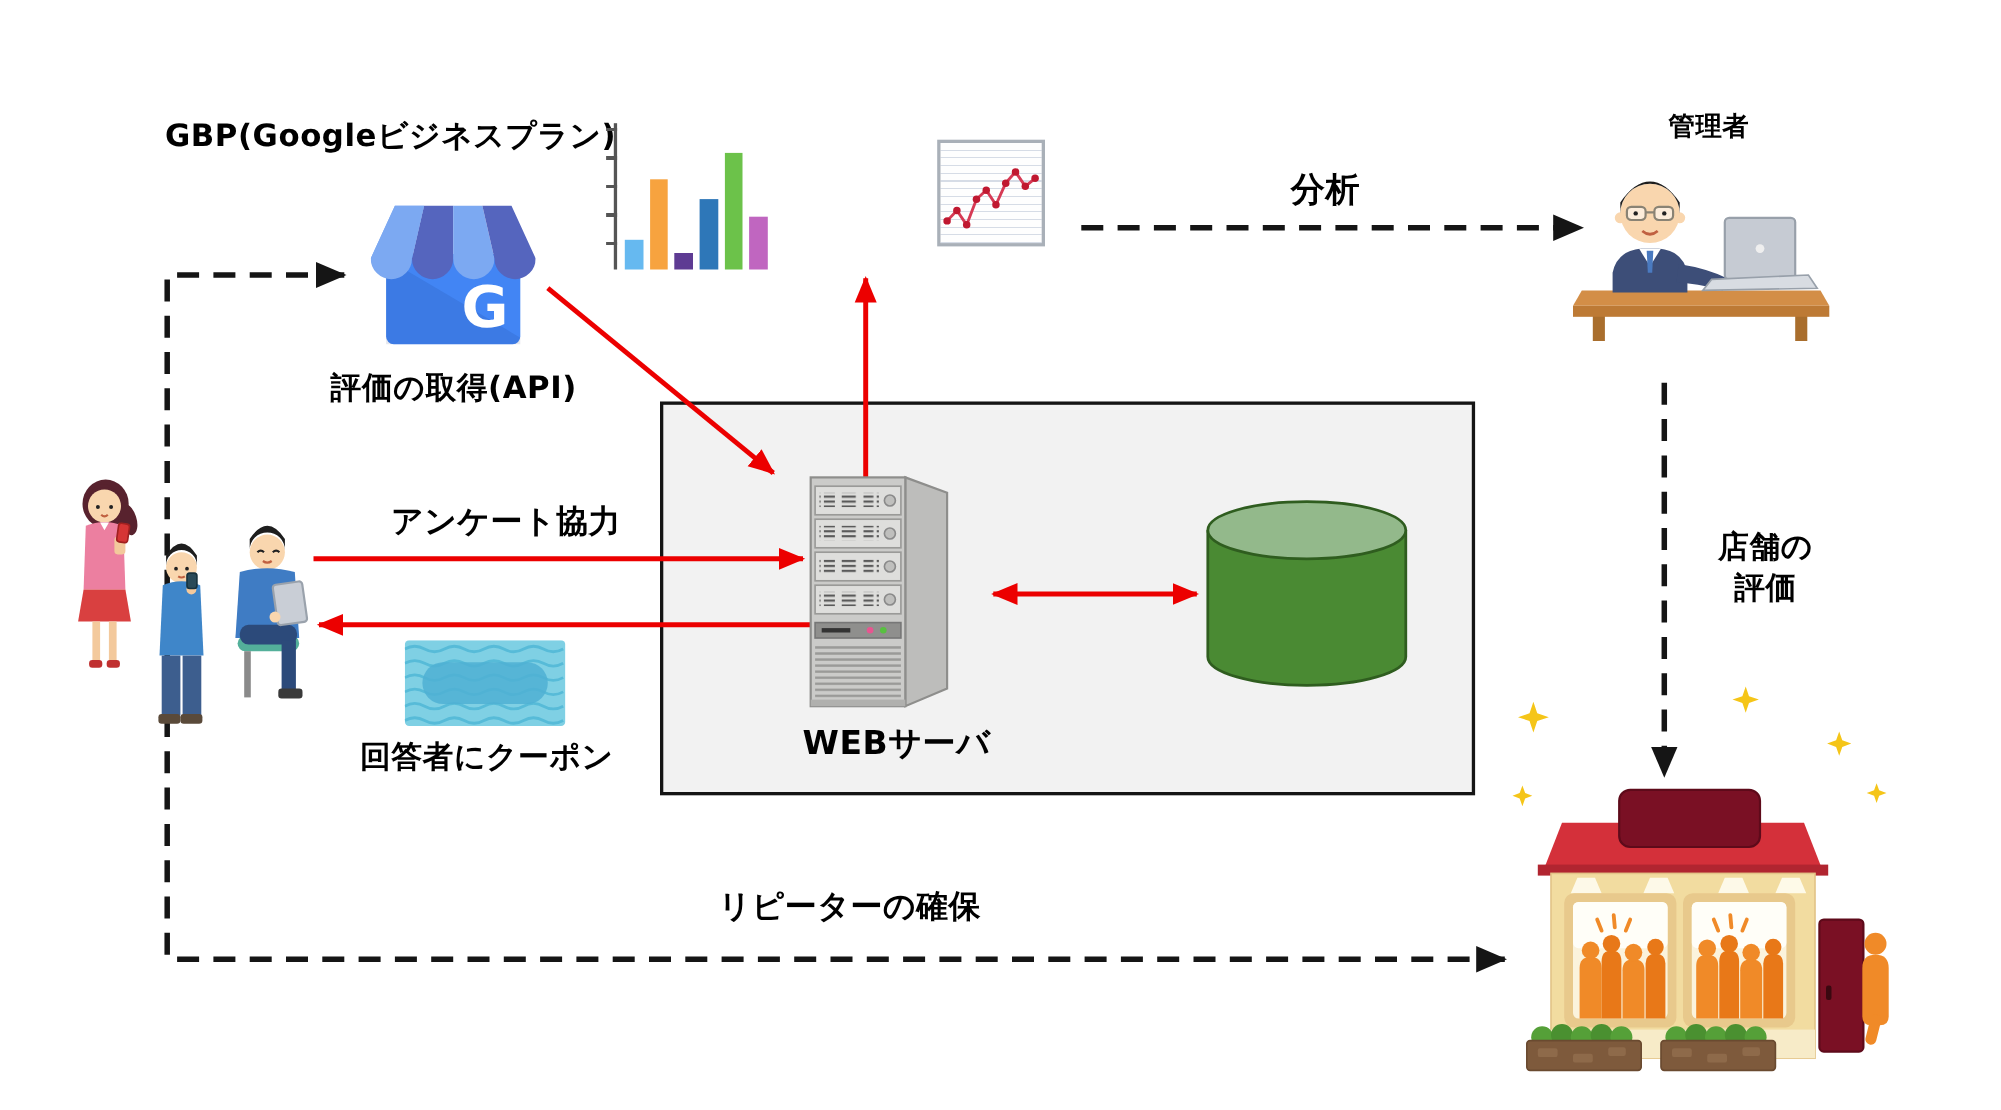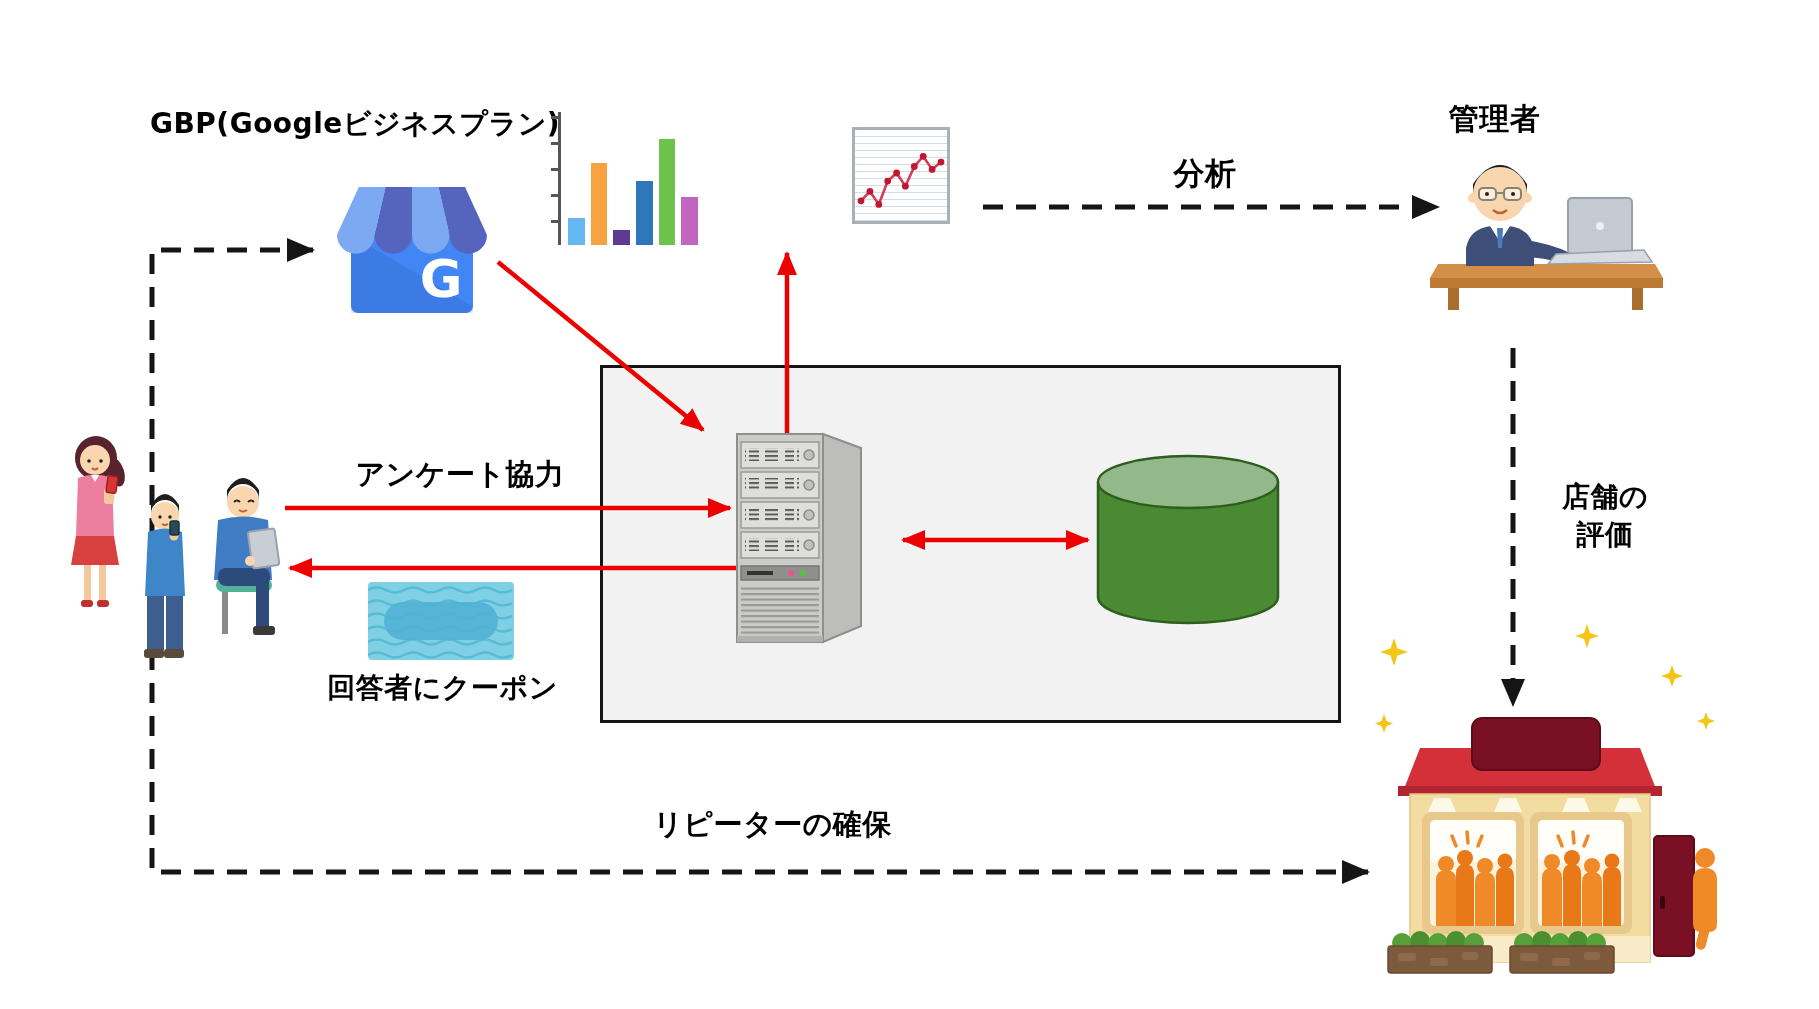--- a/index.html
+++ b/index.html
@@ -67,24 +67,26 @@
     <path d="M285,508 L730,508" stroke="#EC0000" stroke-width="4.5" fill="none" marker-end="url(#mred)"></path>
 
     <path d="M737,568 L290,568" stroke="#EC0000" stroke-width="4.5" fill="none" marker-end="url(#mred)"></path>
 
     <path d="M787,435 L787,253 " stroke="#EC0000" stroke-width="4.5" fill="none" marker-end="url(#mred)"></path>
 
     <path d="M903,540 L1088,540" stroke="#EC0000" stroke-width="4.5" fill="none" marker-start="url(#mred)" marker-end="url(#mred)"></path>
   </svg>
 
   <div class="lbl" style="left:150px;top:106px;width:400px;font-size:28px">GBP(Googleビジネスプラン)</div>
+  <div class="lbl" style="left:280px;top:335px;width:265px;font-size:28px">評価の取得(API)</div>
   <div class="lbl" style="left:325px;top:456px;width:270px;font-size:29px">アンケート協力</div>
   <div class="lbl" style="left:310px;top:670px;width:265px;font-size:28px">回答者にクーポン</div>
   <div class="lbl" style="left:1135px;top:154px;width:140px;font-size:31px">分析</div>
-  <div class="lbl" style="left:1402px;top:100px;width:185px;font-size:30px">管理者</div>
+  <div class="lbl" style="left:1461px;top:100px;width:185px;font-size:24px">管理者</div>
+  <div class="lbl" style="left:685px;top:657px;width:260px;font-size:30px">WEBサーバ</div>
   <div class="lbl" style="left:1535px;top:478px;width:140px;font-size:28px;line-height:38px">
     <span>店舗の</span><br>
     <span>評価</span>
   </div>
   <div class="lbl" style="left:625px;top:806px;width:295px;font-size:29px">リピーターの確保</div>
   <div id="db-label" class="abs lbl">DB</div>
   <div id="coupon-word" class="abs">Coupon</div>
 
   <svg class="abs" style="left:337px;top:183px" width="150" height="134" viewBox="0 0 150 134">
     <rect x="14" y="48" width="122" height="82" rx="7" fill="#4285F4"></rect>

